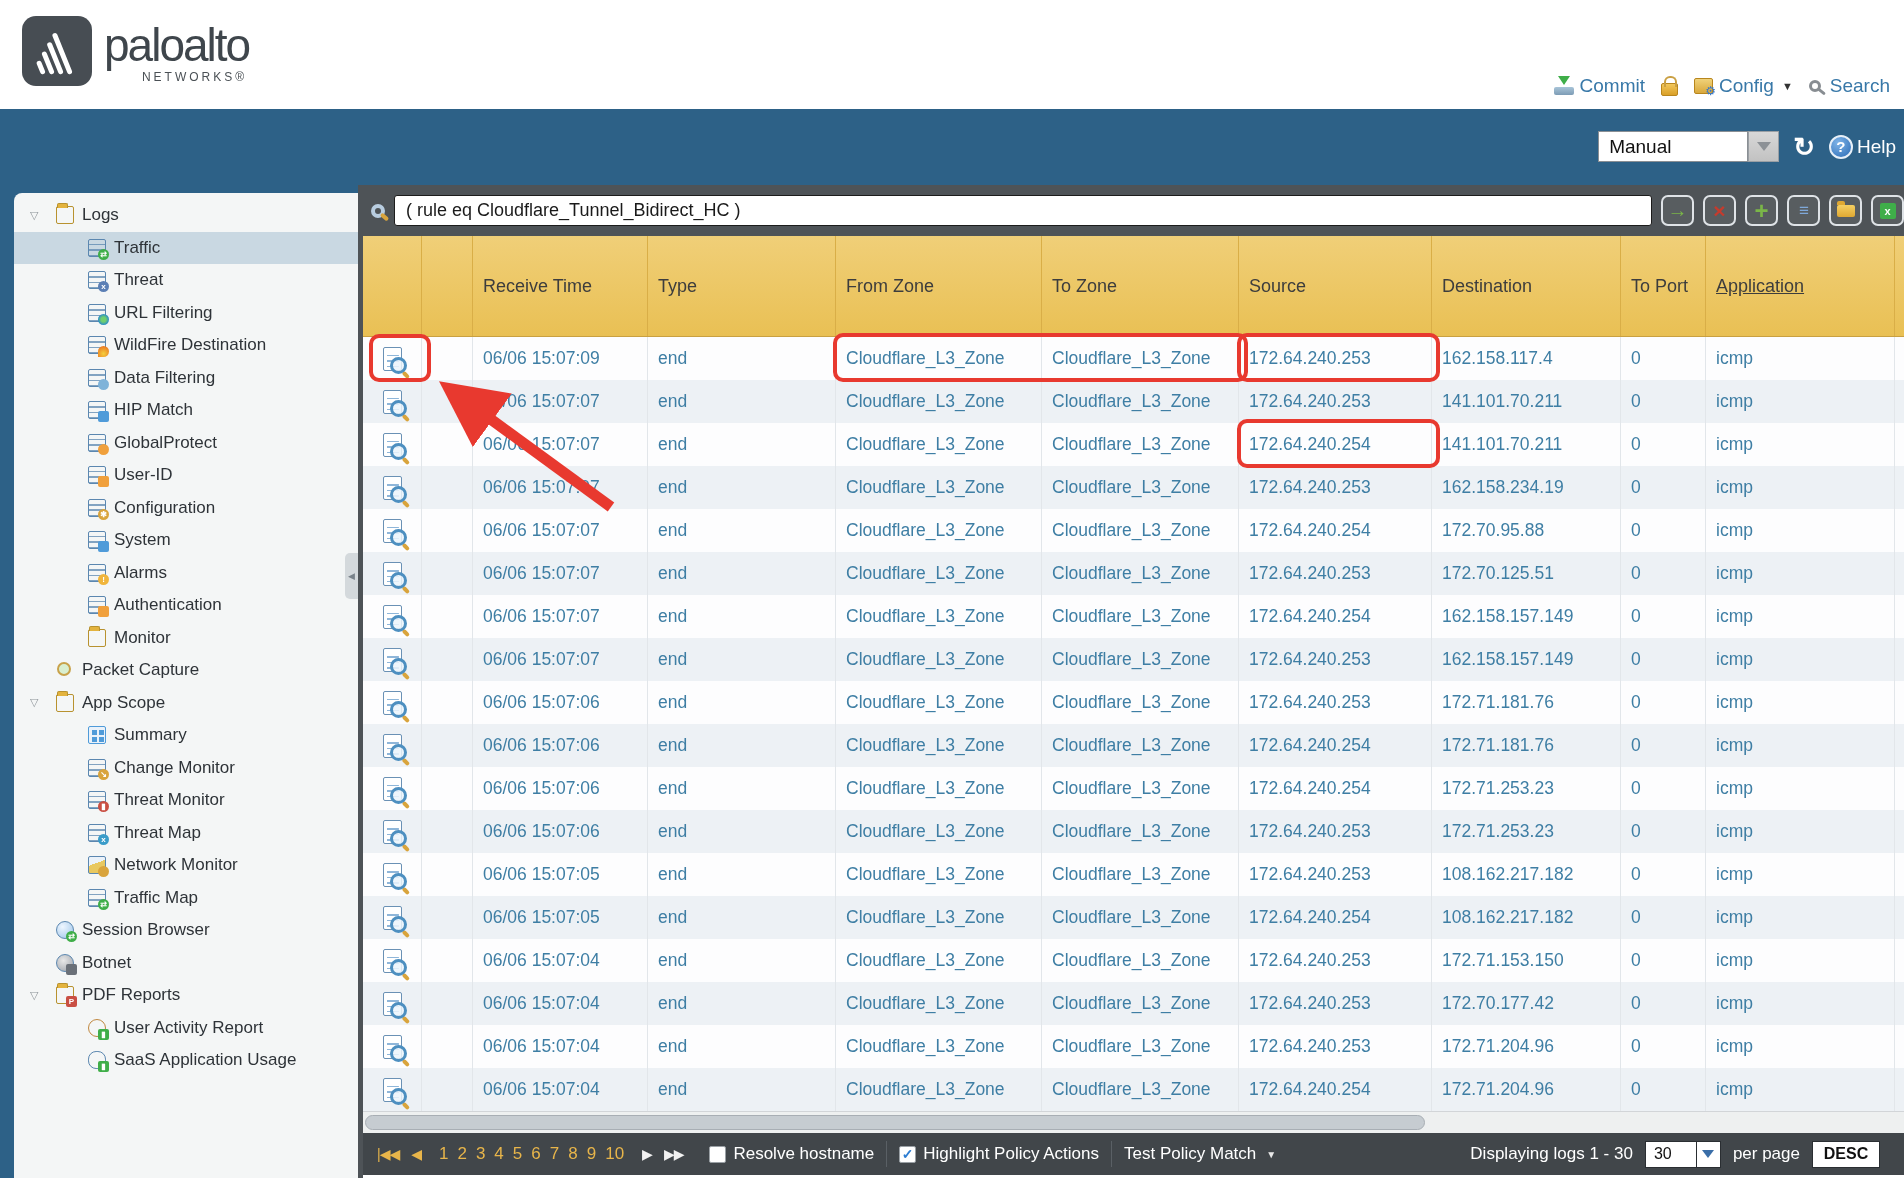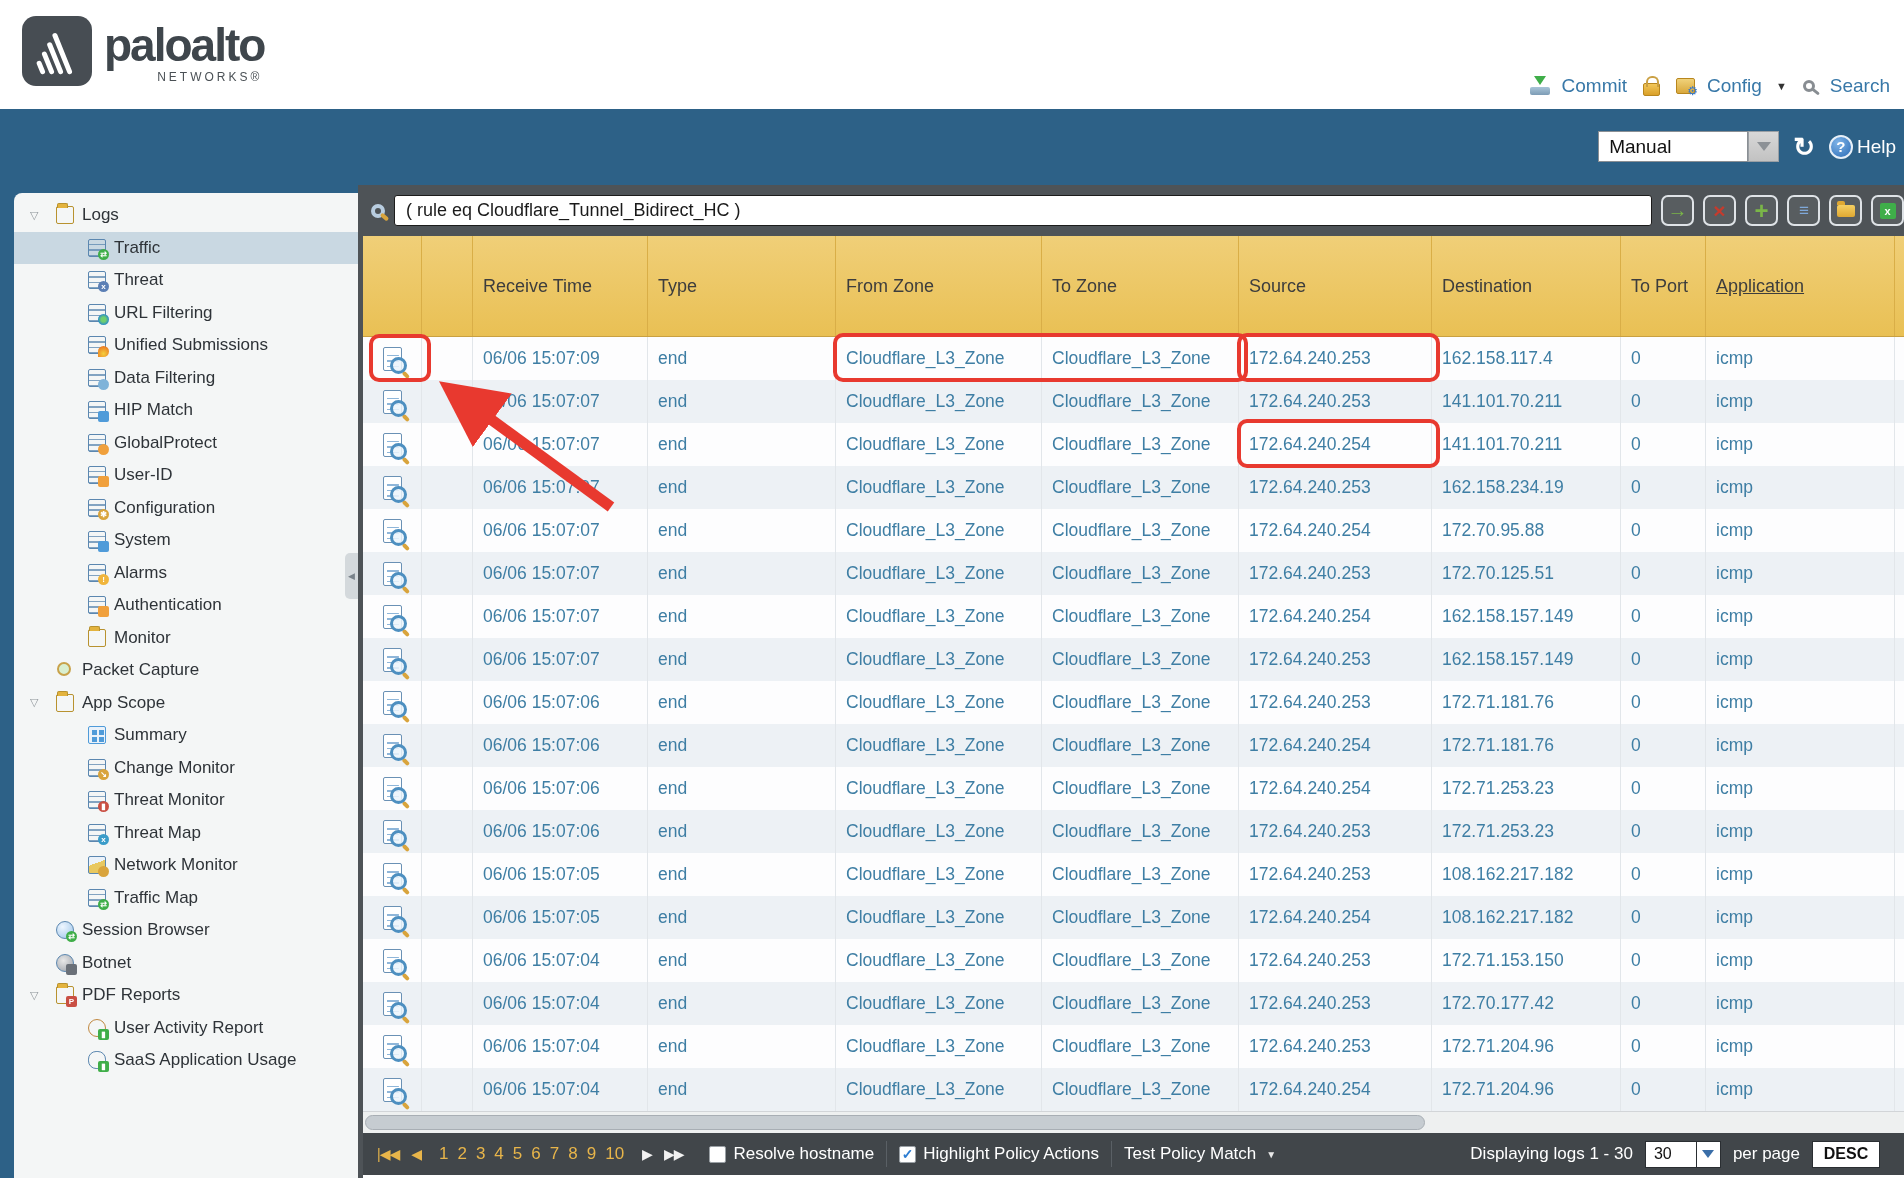--- a/index.html
+++ b/index.html
@@ -4,27 +4,27 @@
 <style>
   * { box-sizing: border-box; margin: 0; padding: 0; }
   html,body { width:1904px; height:1178px; overflow:hidden; font-family:"Liberation Sans",sans-serif; background:#fff; }
 
   
   .top { height:109px; background:#fff; position:relative; }
   .logo { position:absolute; left:22px; top:16px; display:flex; align-items:flex-start; }
   .logo-mark { width:70px; height:70px; background:#474d53; border-radius:14px; display:flex; align-items:flex-end; justify-content:center; gap:4px; padding:12px 10px; }
   .logo-mark i { display:block; width:5px; background:#fff; border-radius:3px; transform:rotate(-22deg); transform-origin:bottom; }
   .logo-words { margin-left:12px; position:relative; }
-  .logo-name { font-size:46px; font-weight:700; color:#3f464c; letter-spacing:-2px; line-height:58px; }
+  .logo-name { font-size:46px; font-weight:400; color:#3f464c; letter-spacing:-2px; line-height:58px; }
   .logo-sub { position:absolute; right:2px; top:54px; font-size:12px; letter-spacing:3px; color:#4a5055; }
   .tabs { position:absolute; left:404px; bottom:0; display:flex; gap:4px; }
   .tab { width:146px; height:51px; background:linear-gradient(#e0e6e6,#c2cccd); border:1px solid #adb8ba; border-bottom:none; border-radius:7px 7px 0 0; display:flex; align-items:center; justify-content:center; font-size:19px; font-weight:bold; color:#2f4147; cursor:pointer; }
   .tab.active { background:#2d6187; border-color:#2d6187; color:#fff; }
   .top-actions { position:absolute; right:14px; bottom:12px; display:flex; align-items:center; gap:16px; color:#3878a8; font-size:19px; }
-  .ta-item { display:flex; align-items:center; gap:12px; cursor:pointer; }
+  .ta-item { display:flex; align-items:center; gap:6px; cursor:pointer; }
   .ic-commit { width:20px; height:20px; position:relative; display:inline-block; }
   .ic-commit::before { content:""; position:absolute; left:4px; top:0; border-left:6px solid transparent; border-right:6px solid transparent; border-top:9px solid #3fae49; }
   .ic-commit::after { content:""; position:absolute; left:0; bottom:1px; width:20px; height:8px; background:linear-gradient(#a8c4d8,#7d9cb5); border-radius:2px; }
   .ic-lock { width:17px; height:13px; background:linear-gradient(#f3c75a,#d9a028); border:1px solid #b8861d; border-radius:2px; position:relative; margin-top:6px; display:inline-block; }
   .ic-lock::before { content:""; position:absolute; top:-8px; left:2px; width:9px; height:9px; border:2.5px solid #caa043; border-bottom:none; border-radius:6px 6px 0 0; }
   .ic-config { width:19px; height:16px; background:linear-gradient(#f0d27a,#d9a83c); border:1px solid #b8861d; border-radius:2px; position:relative; display:inline-block; }
   .ic-config::after { content:"⚙"; position:absolute; right:-4px; bottom:-5px; font-size:12px; color:#3878c8; }
   .caret-dn { display:inline-block; font-size:11px; color:#333; margin-left:2px; }
   .ic-search { width:12px; height:12px; border:3px solid #888d92; border-radius:50%; position:relative; display:inline-block; margin-right:3px; }
   .ic-search::after { content:""; position:absolute; width:9px; height:3px; background:#888d92; right:-8px; bottom:-4px; transform:rotate(38deg); border-radius:2px; }
@@ -212,21 +212,21 @@
         <div class="titem lvl1">
           <span class="tico i-threat"></span>
           <span class="tlabel">Threat</span>
         </div>
         <div class="titem lvl1">
           <span class="tico i-url-filtering"></span>
           <span class="tlabel">URL Filtering</span>
         </div>
         <div class="titem lvl1">
           <span class="tico i-wildfire"></span>
-          <span class="tlabel">Unified Submissions</span>
+          <span class="tlabel">WildFire Destination</span>
         </div>
         <div class="titem lvl1">
           <span class="tico i-data-filtering"></span>
           <span class="tlabel">Data Filtering</span>
         </div>
         <div class="titem lvl1">
           <span class="tico i-hip-match"></span>
           <span class="tlabel">HIP Match</span>
         </div>
         <div class="titem lvl1">

